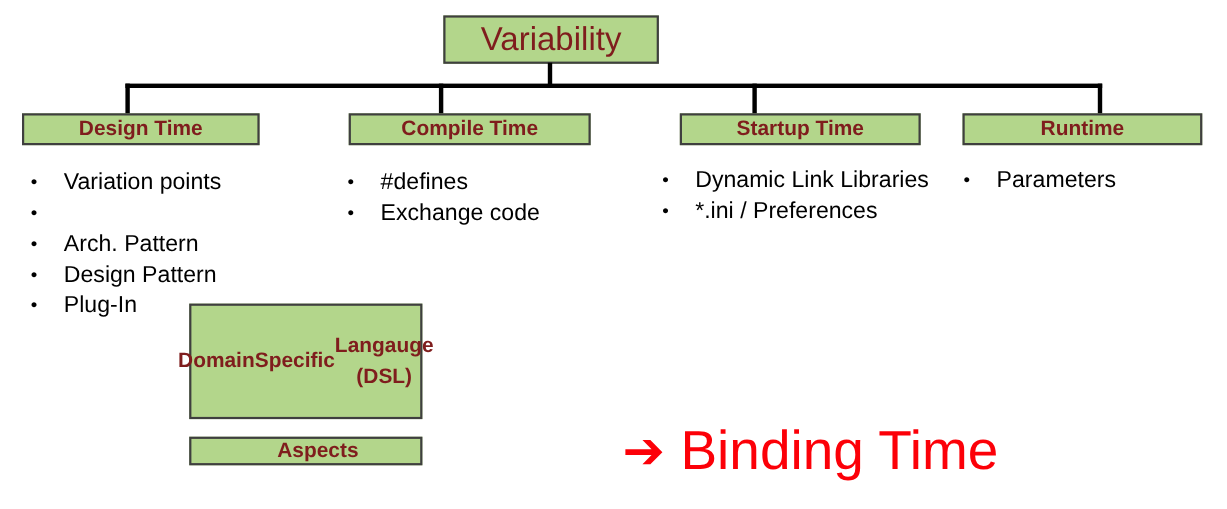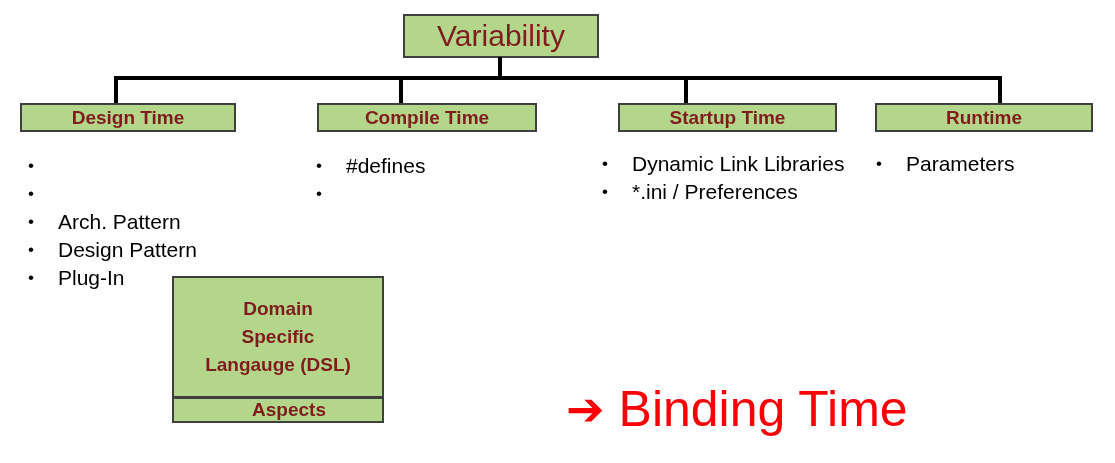--- a/index.html
+++ b/index.html
@@ -48,25 +48,24 @@
   }
   .gbox.head.c0 { left: 20px;  width: 216px; text-align: center; }
   .gbox.head.c1 { left: 305px; width: 220px; margin-left: 12px; }
   .gbox.head.c2 { left: 582px; width: 219px; margin-left: 36px; }
   .gbox.head.c3 { left: 875px; width: 218px; }
 
   .gbox.dsl {
     left: 172px;
     top: 276px;
     width: 212px;
-    height: 122px;
+    height: 105px;
     font-size: 19px;
     font-weight: bold;
     line-height: 28px;
-    flex-direction: column;
   }
   .gbox.aspects {
     left: 172px;
     top: 397px;
     width: 212px;
     height: 26px;
     font-size: 19px;
     font-weight: bold;
     padding-left: 22px;
   }
@@ -164,20 +163,21 @@
   <div class="gbox head c2">
     <span>Startup Time</span>
   </div>
   <div class="gbox head c3">
     <span>Runtime</span>
   </div>
 
   <div class="col c0">
     <div class="bullet-row">
       <span class="bullet-dot">•</span>
+      <span class="bullet-text">Variation points</span>
     </div>
     <div class="bullet-row">
       <span class="bullet-dot">•</span>
     </div>
     <div class="bullet-row">
       <span class="bullet-dot">•</span>
       <span class="bullet-text">Arch. Pattern</span>
     </div>
     <div class="bullet-row">
       <span class="bullet-dot">•</span>
@@ -189,20 +189,21 @@
     </div>
   </div>
 
   <div class="col c1">
     <div class="bullet-row">
       <span class="bullet-dot">•</span>
       <span class="bullet-text">#defines</span>
     </div>
     <div class="bullet-row">
       <span class="bullet-dot">•</span>
+      <span class="bullet-text">Exchange code</span>
     </div>
   </div>
 
   <div class="col c2">
     <div class="bullet-row">
       <span class="bullet-dot">•</span>
       <span class="bullet-text">Dynamic Link Libraries</span>
     </div>
     <div class="bullet-row">
       <span class="bullet-dot">•</span>

